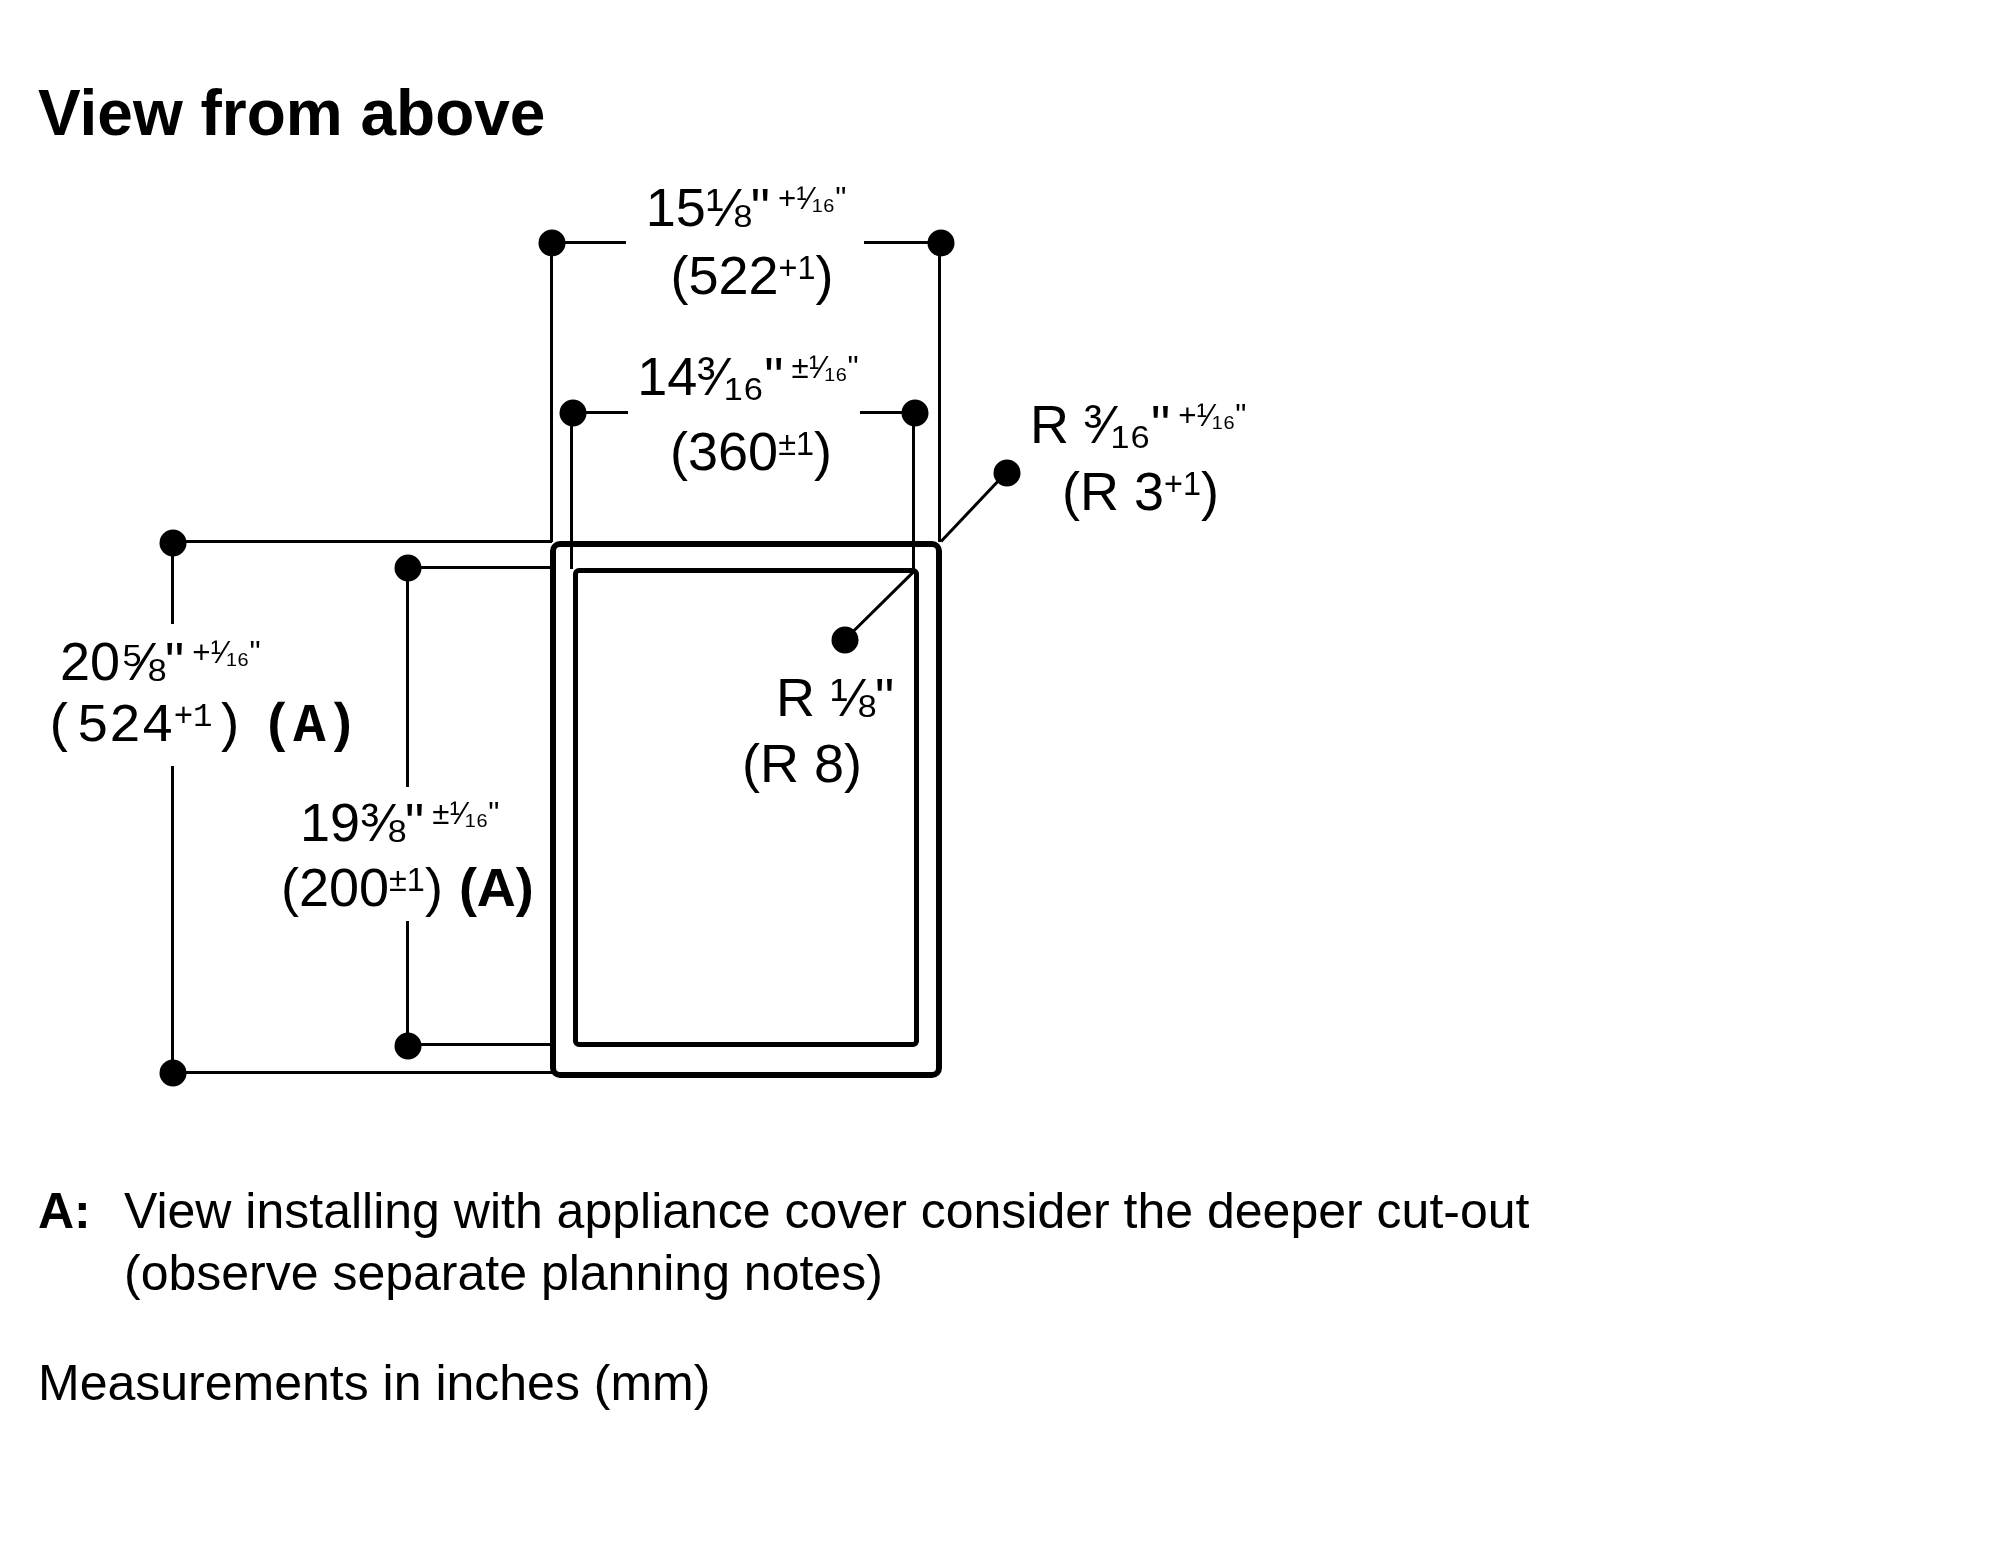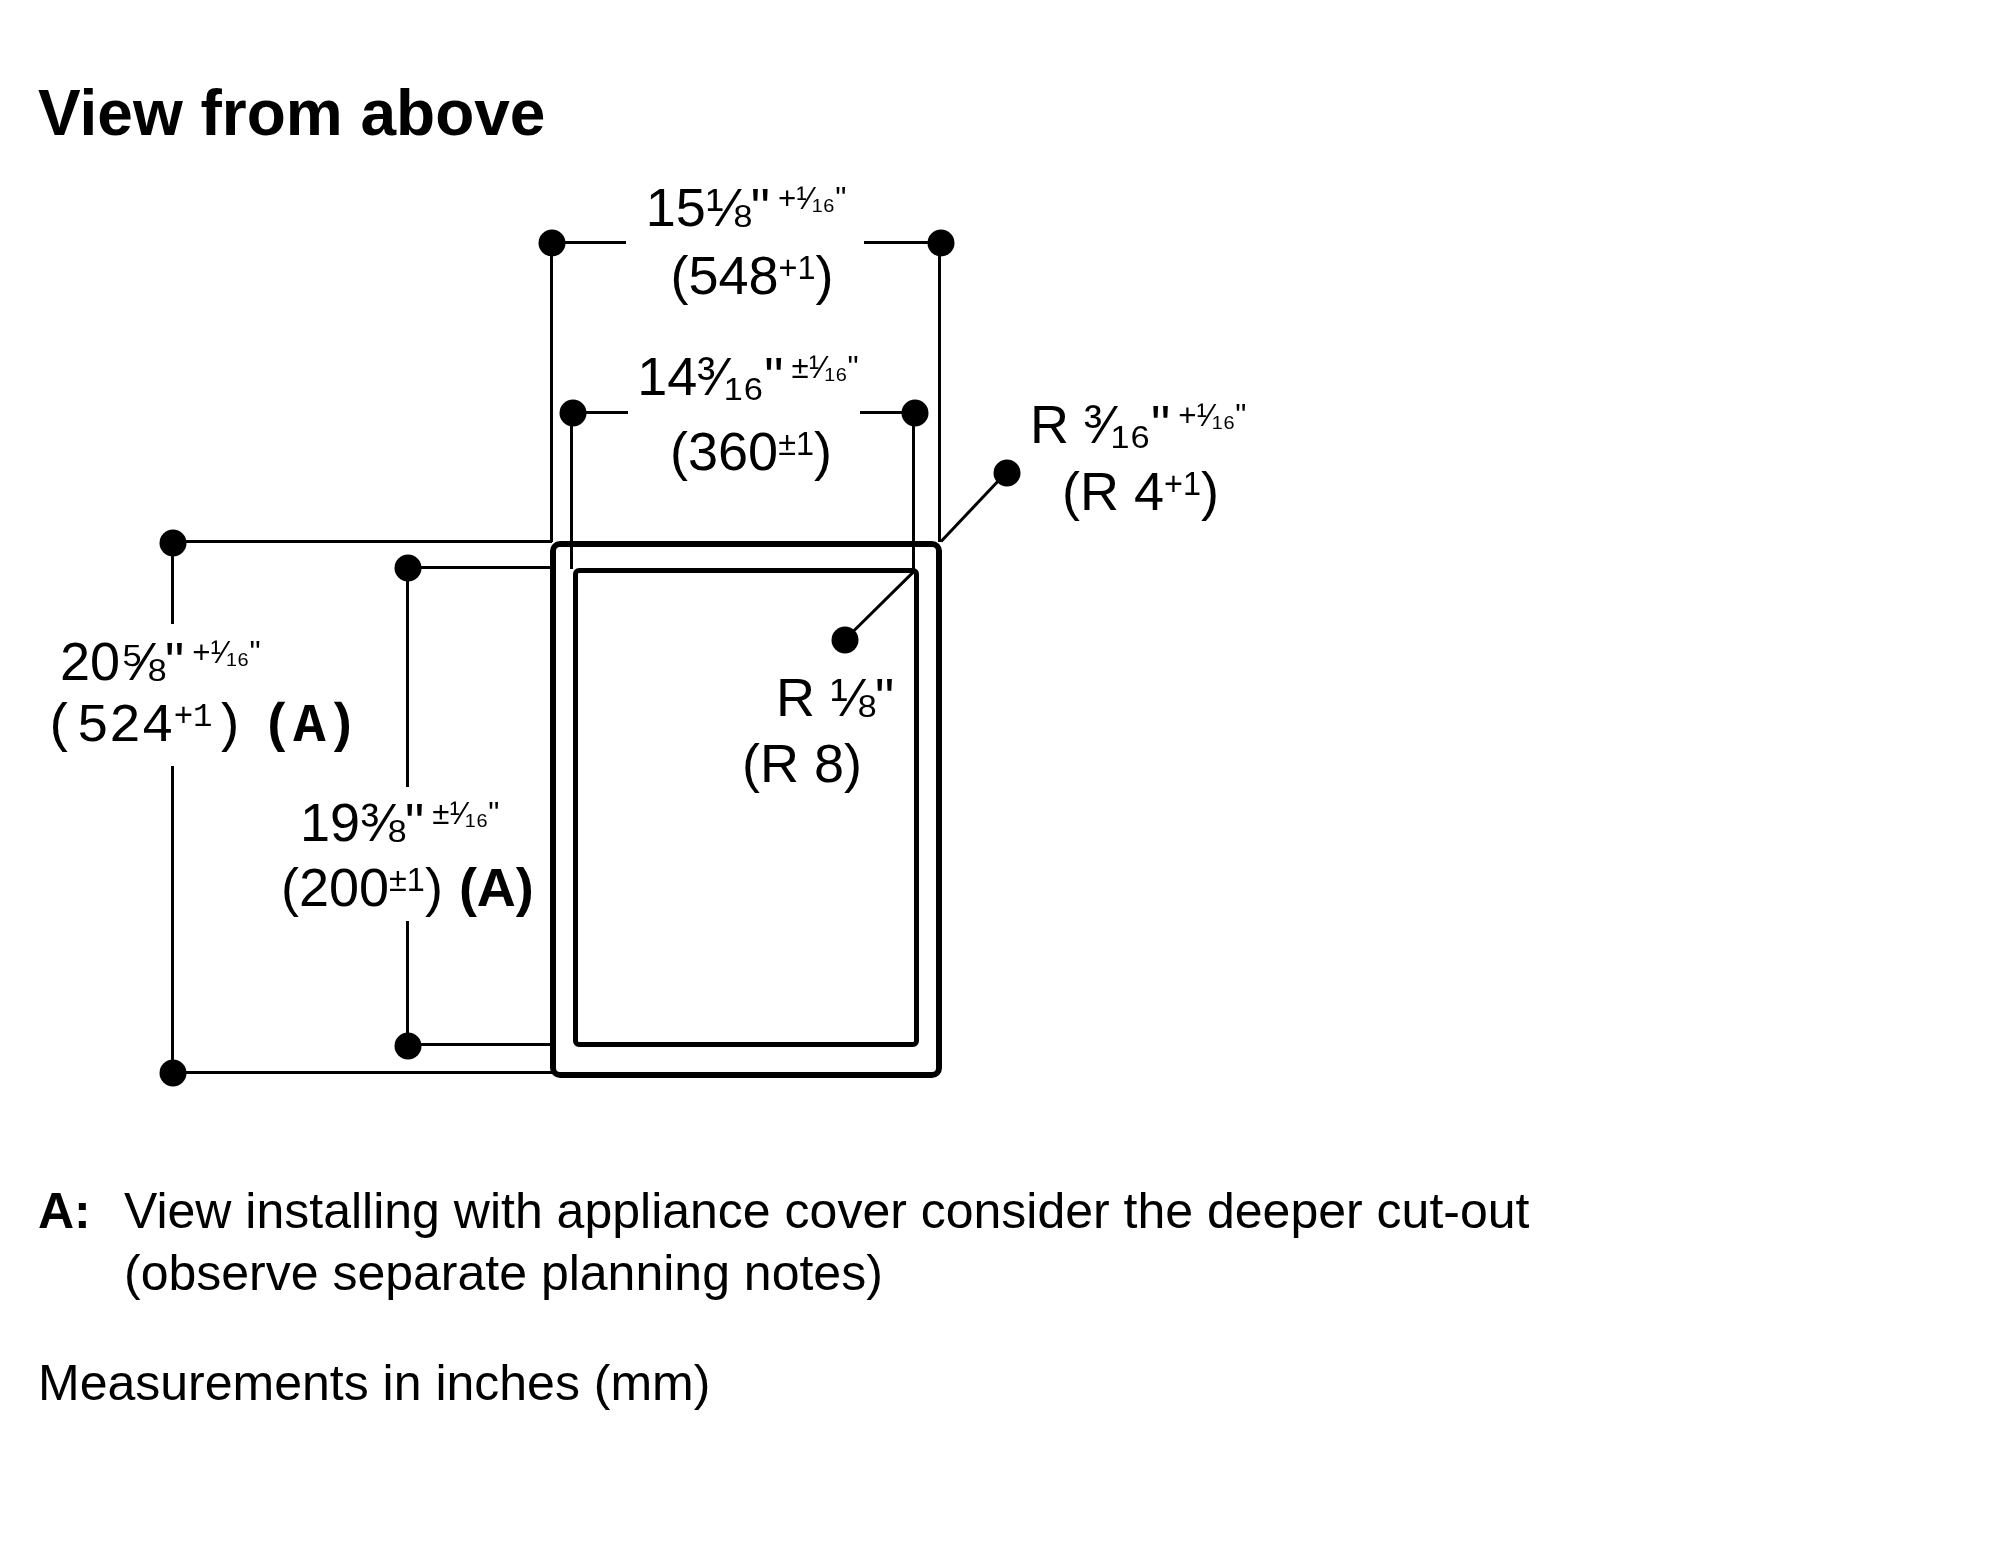--- a/index.html
+++ b/index.html
@@ -34,21 +34,21 @@
   <div class="rect outer"></div>
   <div class="rect inner"></div>
 
   <div class="hline" style="left:564px;top:241px;width:62px;"></div>
   <div class="hline" style="left:864px;top:241px;width:64px;"></div>
   <div class="vline" style="left:550px;top:255px;height:287px;"></div>
   <div class="vline" style="left:938px;top:255px;height:287px;"></div>
   <div class="dot" style="left:552px;top:243px;"></div>
   <div class="dot" style="left:941px;top:243px;"></div>
   <div class="dim center" style="left:746px;top:180px;"><span>15⅛"</span><span class="tol">+¹⁄₁₆"</span></div>
-  <div class="dim center" style="left:752px;top:248px;"><span>(548</span><span class="sup">+1</span><span>)</span></div>
+  <div class="dim center" style="left:752px;top:248px;"><span>(522</span><span class="sup">+1</span><span>)</span></div>
 
   <div class="hline" style="left:586px;top:411px;width:42px;"></div>
   <div class="hline" style="left:860px;top:411px;width:45px;"></div>
   <div class="vline" style="left:570px;top:425px;height:144px;"></div>
   <div class="vline" style="left:912px;top:425px;height:144px;"></div>
   <div class="dot" style="left:573px;top:413px;"></div>
   <div class="dot" style="left:915px;top:413px;"></div>
   <div class="dim center" style="left:748px;top:349px;"><span>14³⁄₁₆"</span><span class="tol">±¹⁄₁₆"</span></div>
   <div class="dim center" style="left:751px;top:424px;"><span>(360</span><span class="sup">±1</span><span>)</span></div>
 
@@ -66,21 +66,21 @@
   <div class="vline" style="left:406px;top:581px;height:206px;"></div>
   <div class="vline" style="left:406px;top:921px;height:113px;"></div>
   <div class="dot" style="left:408px;top:568px;"></div>
   <div class="dot" style="left:408px;top:1046px;"></div>
   <div class="dim" style="left:300px;top:795px;"><span>19⅜"</span><span class="tol">±¹⁄₁₆"</span></div>
   <div class="dim" style="left:281px;top:860px;"><span>(200</span><span class="sup">±1</span><span>)</span><span class="aref">(A)</span></div>
 
   <div class="leader" style="left:941px;top:540px;width:96px;transform:rotate(-46.6deg);"></div>
   <div class="dot" style="left:1007px;top:473px;"></div>
   <div class="dim" style="left:1030px;top:397px;"><span>R ³⁄₁₆"</span><span class="tol">+¹⁄₁₆"</span></div>
-  <div class="dim" style="left:1062px;top:464px;"><span>(R 4</span><span class="sup">+1</span><span>)</span></div>
+  <div class="dim" style="left:1062px;top:464px;"><span>(R 3</span><span class="sup">+1</span><span>)</span></div>
 
   <div class="leader" style="left:845px;top:638px;width:98px;transform:rotate(-44.6deg);"></div>
   <div class="dot" style="left:845px;top:640px;"></div>
   <div class="dim" style="left:776px;top:670px;">R ⅛"</div>
   <div class="dim" style="left:742px;top:736px;">(R 8)</div>
 
   <div class="note bold" style="left:38px;top:1180px;">A:</div>
   <div class="note" style="left:124px;top:1180px;">View installing with appliance cover consider the deeper cut-out</div>
   <div class="note" style="left:124px;top:1242px;">(observe separate planning notes)</div>
   <div class="note" style="left:38px;top:1352px;">Measurements in inches (mm)</div>

